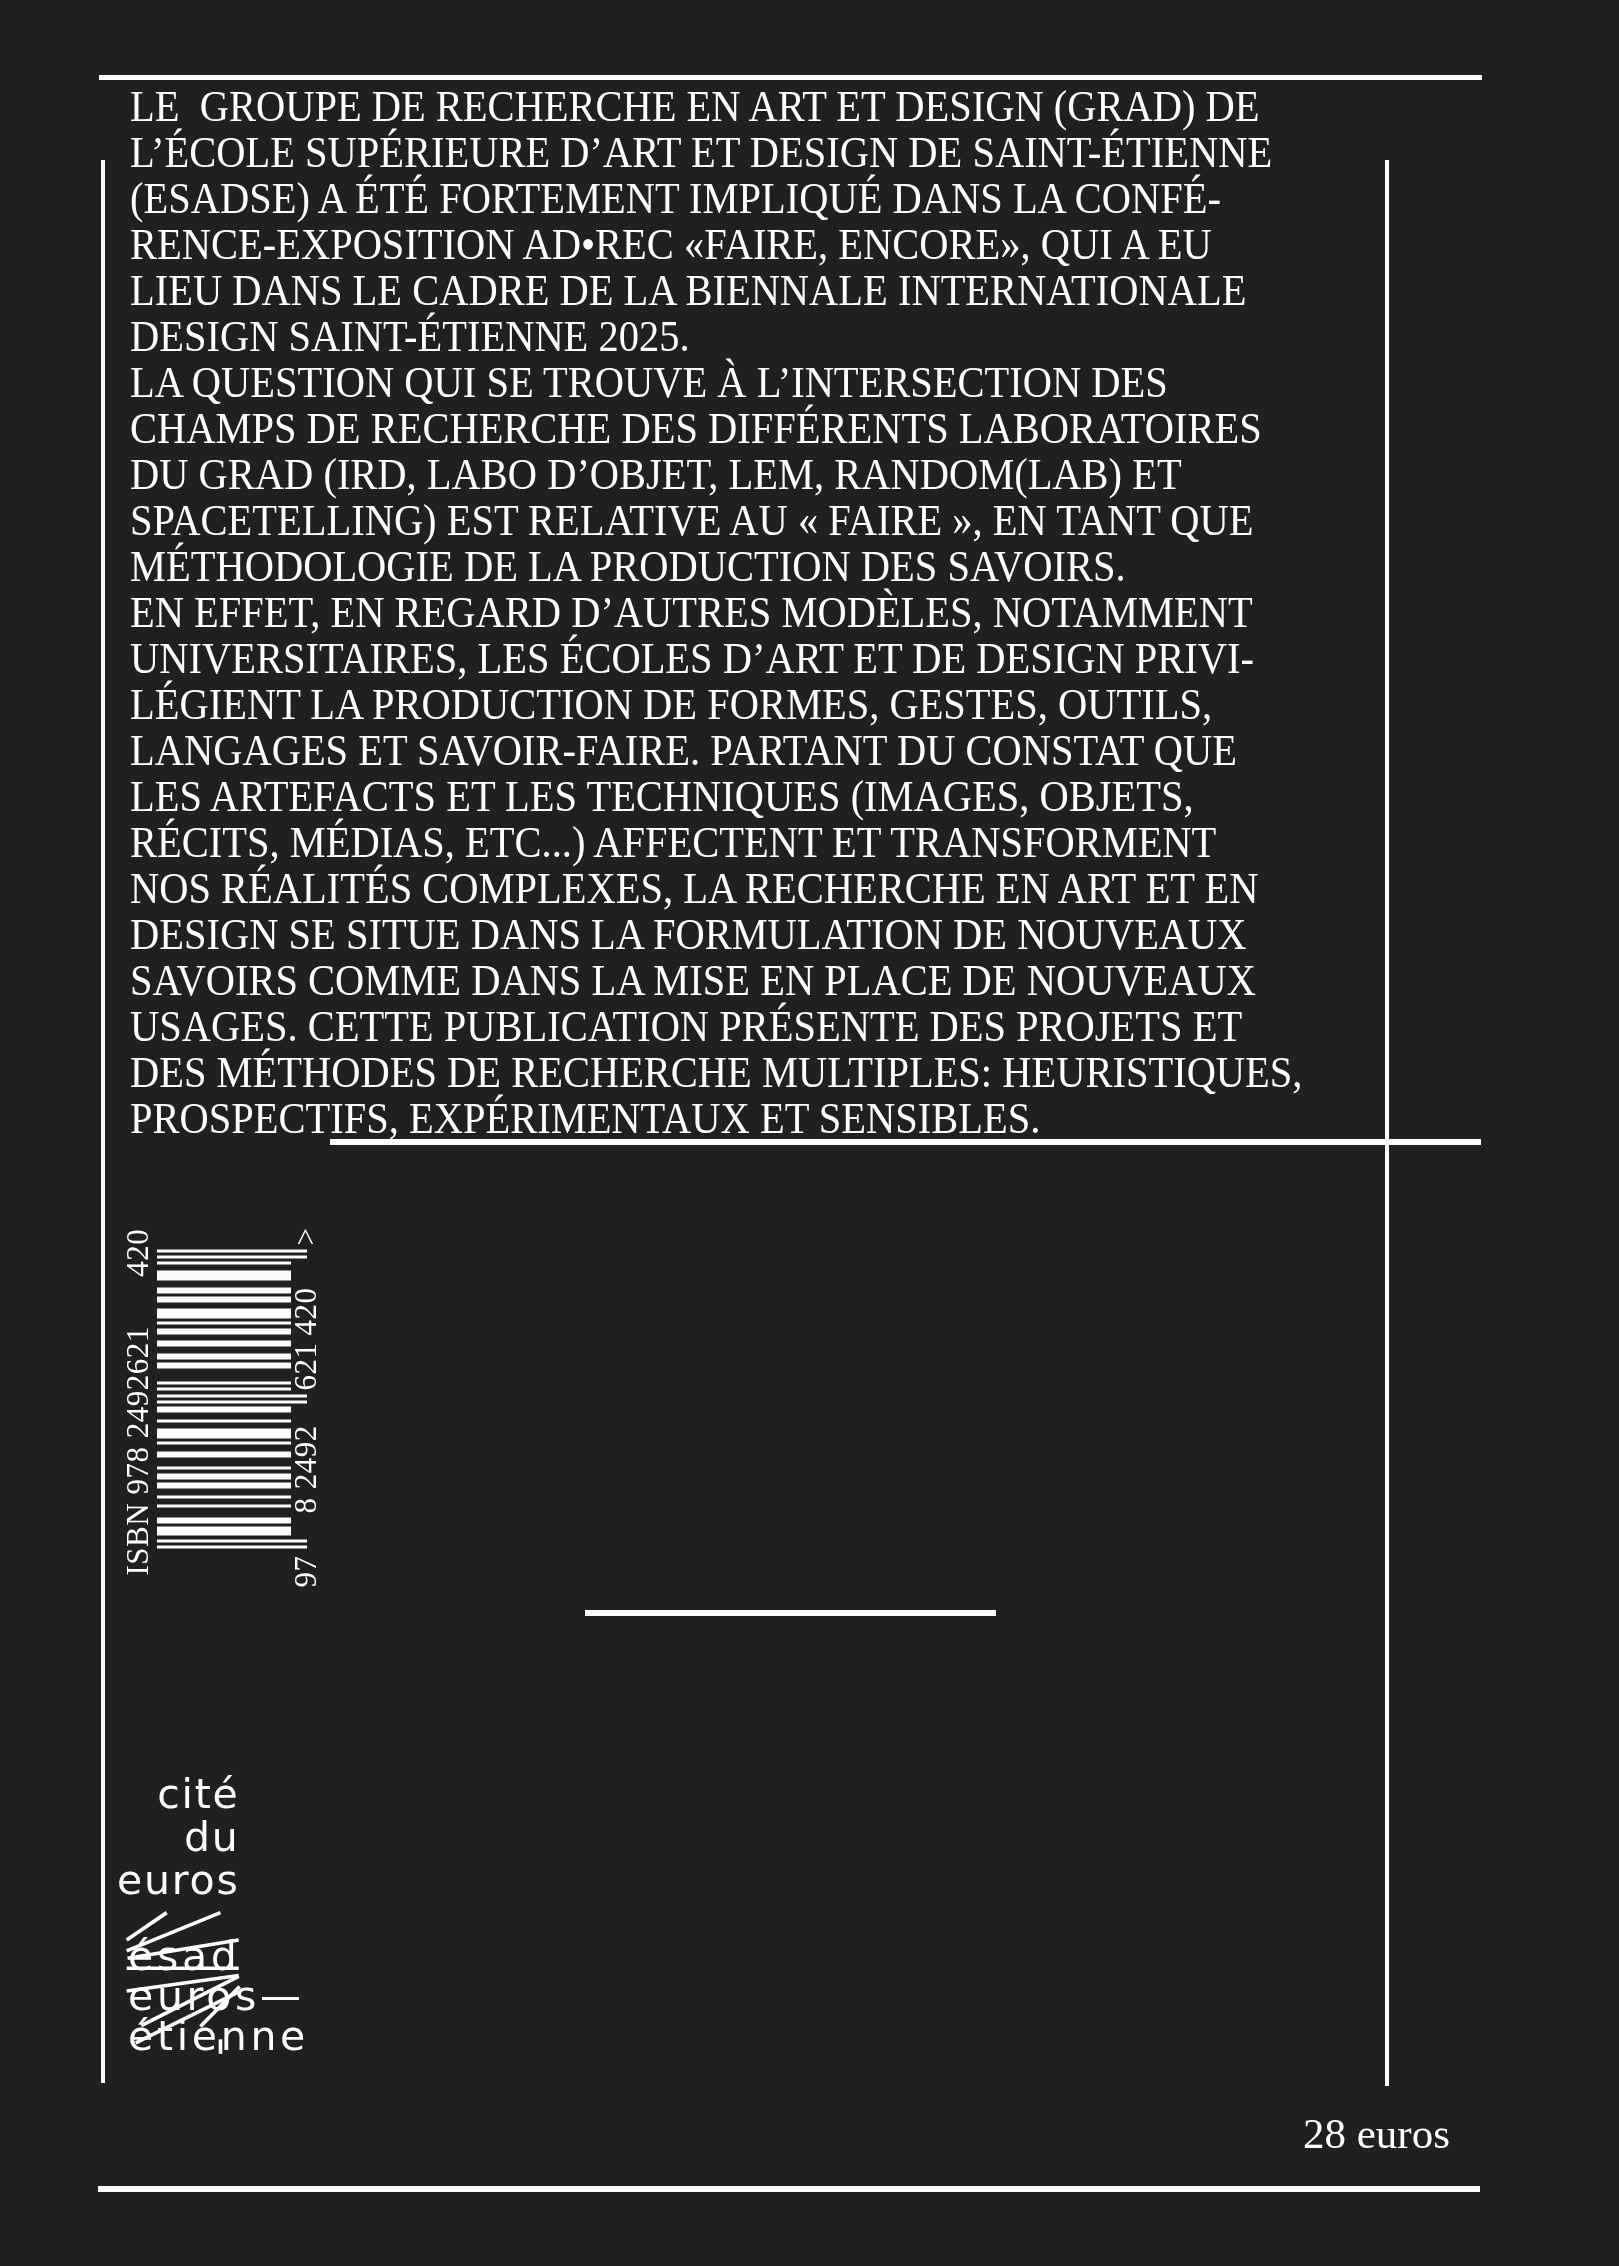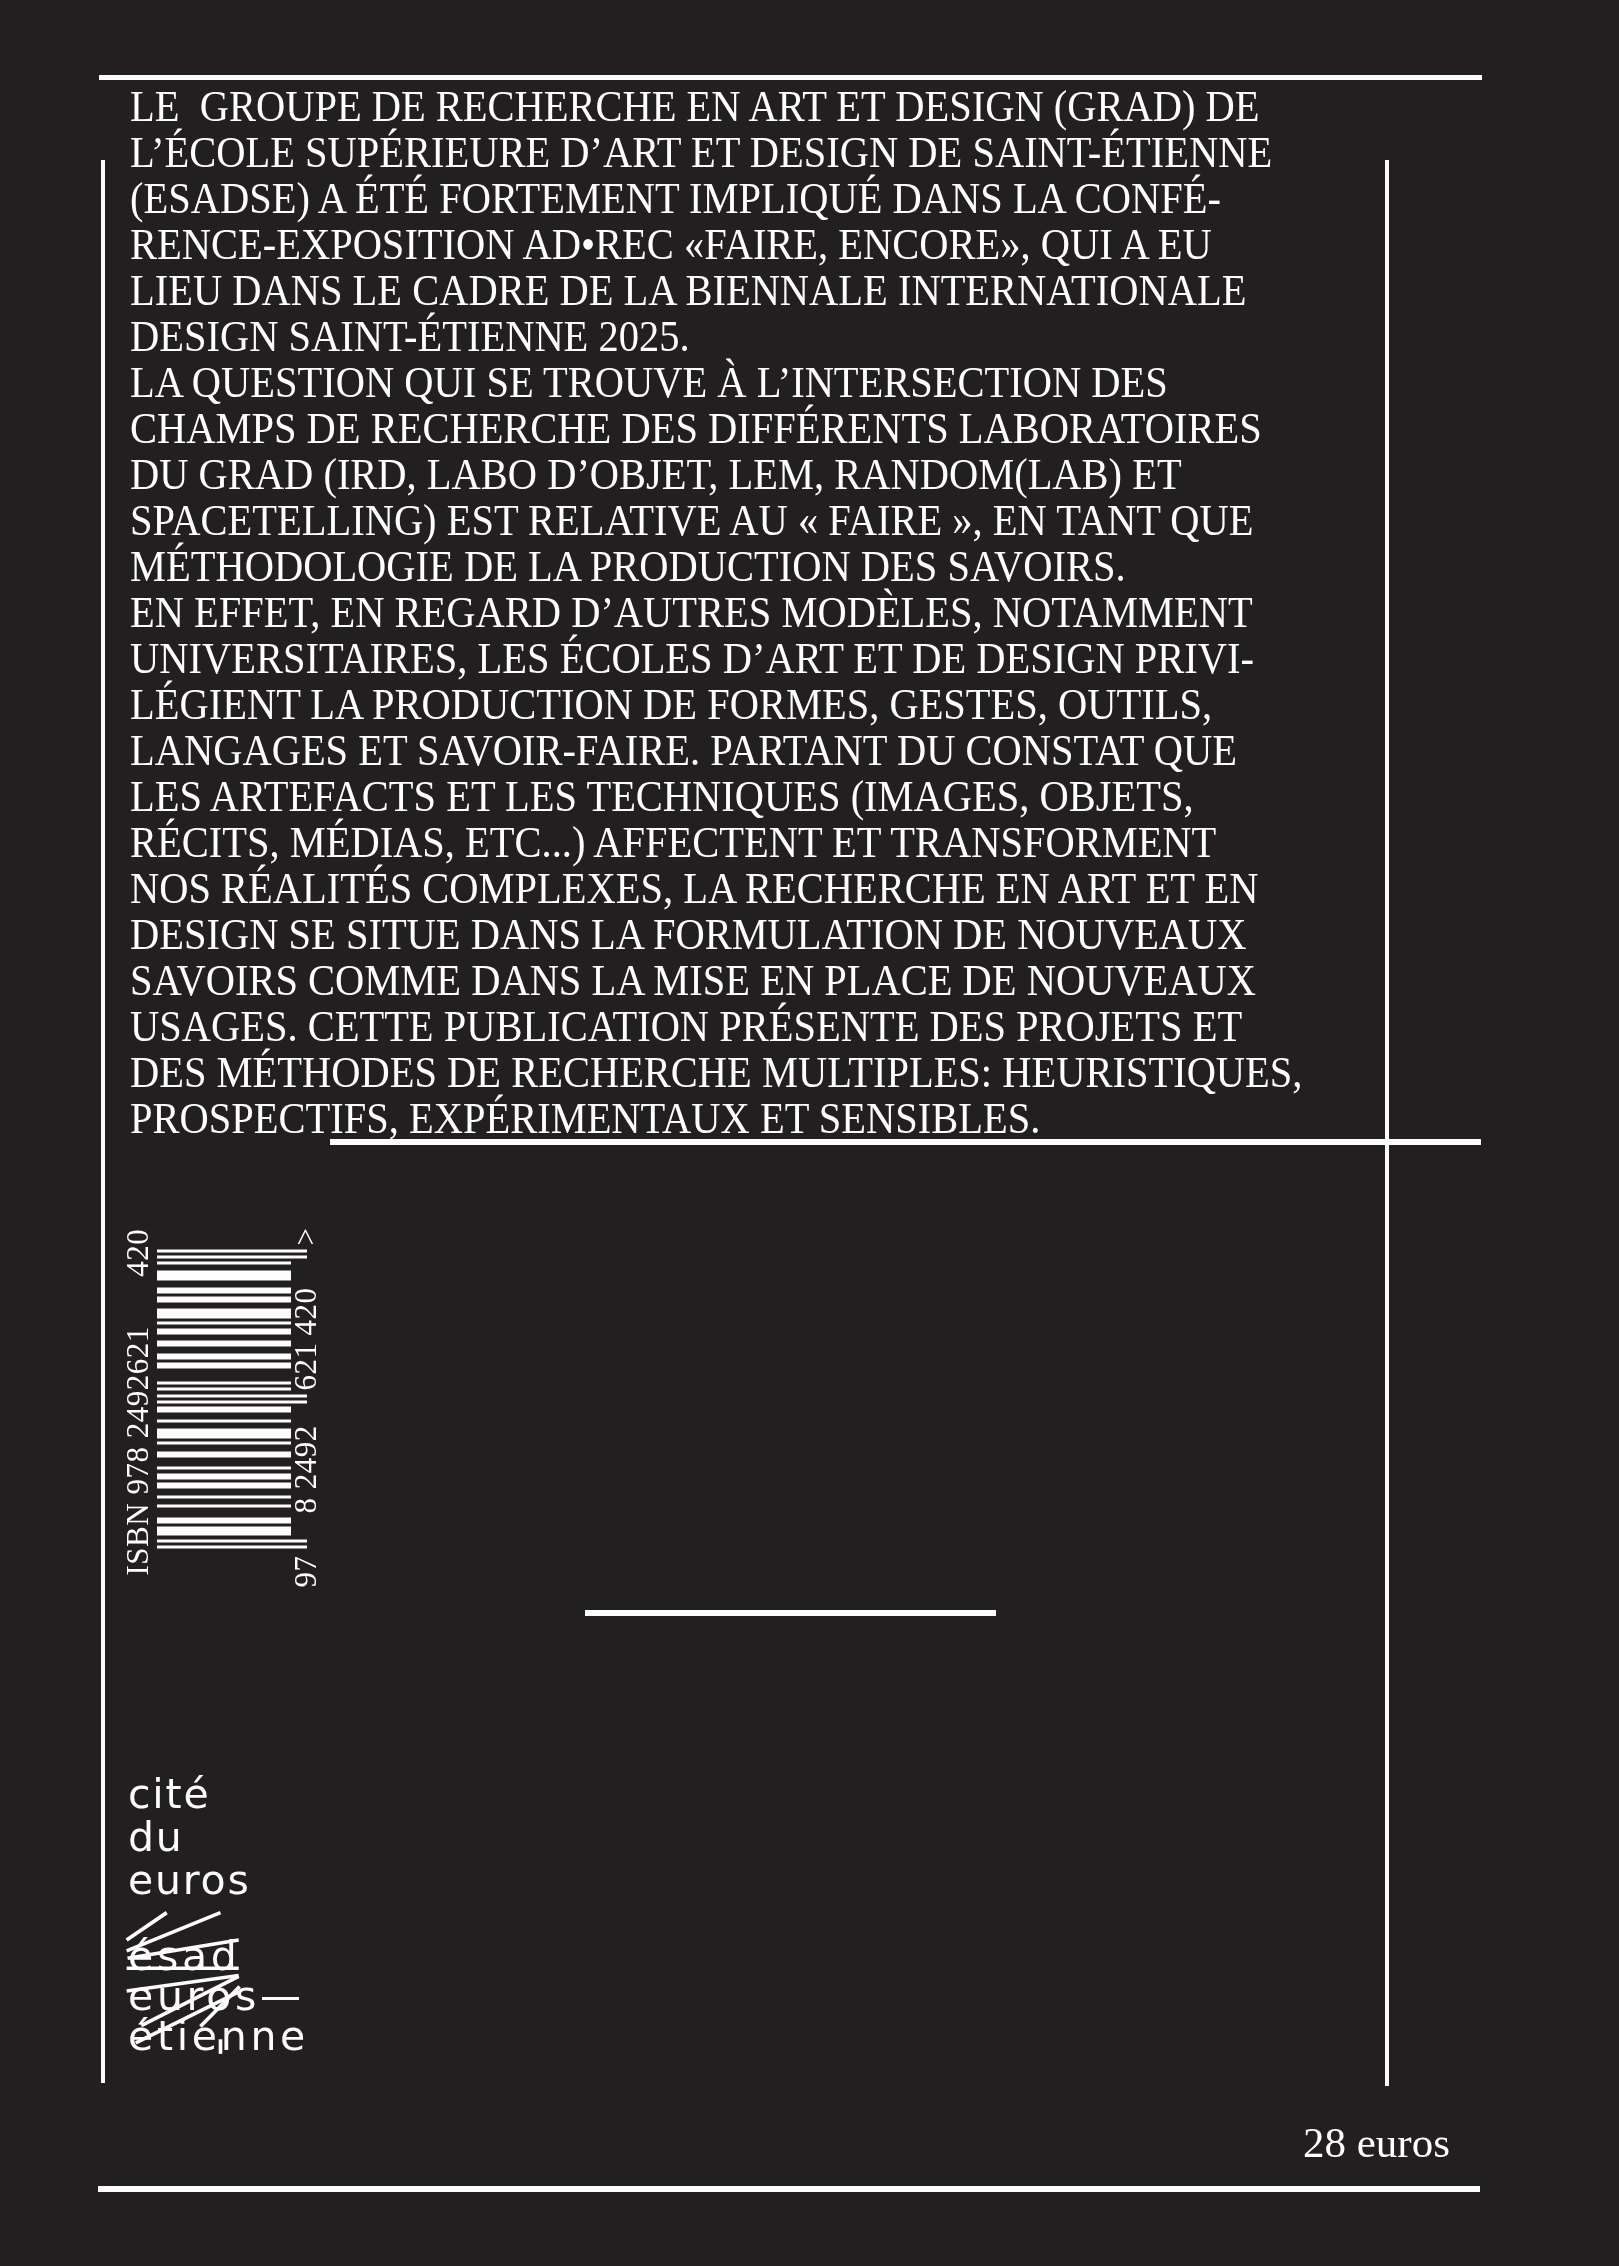--- a/index.html
+++ b/index.html
@@ -46,25 +46,25 @@
   .dg3{left:263px;}
   #lmi{left:353px;}
 
   
   .logo-text{
     position:absolute;
     font-family:"DejaVu Sans", sans-serif;
     font-weight:400;letter-spacing:1.8px;
     font-size:41px;line-height:43px;color:#fcfcfc;
   }
-  #cite-logo{left:128px;top:1773px;}
+  #cite-logo{left:117px;top:1773px;text-align:right;}
   #esad-logo{left:128px;top:1936px;letter-spacing:3.7px;line-height:40px;}
   #rays{position:absolute;left:123px;top:1905px;}
 
-  #price{position:absolute;left:1303px;top:2109px;font-size:43px;margin-top:9px;}
+  #price{position:absolute;left:1303px;top:2109px;font-size:43px;}
 </style>
 </head>
 <body>
 
 <div id="cover">
 
   <div id="top-rule" class="rule"></div>
   <div id="left-vline" class="rule"></div>
   <div id="right-vline" class="rule"></div>
   <div id="mid-rule" class="rule"></div>

